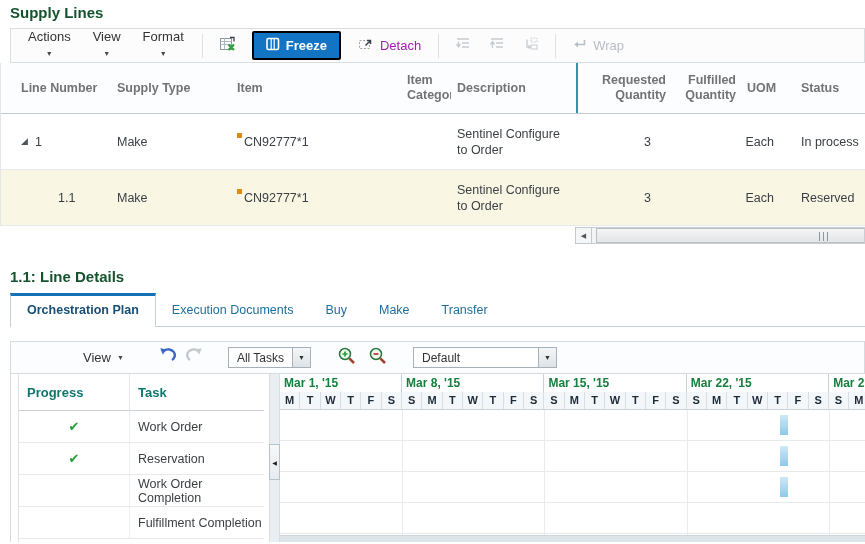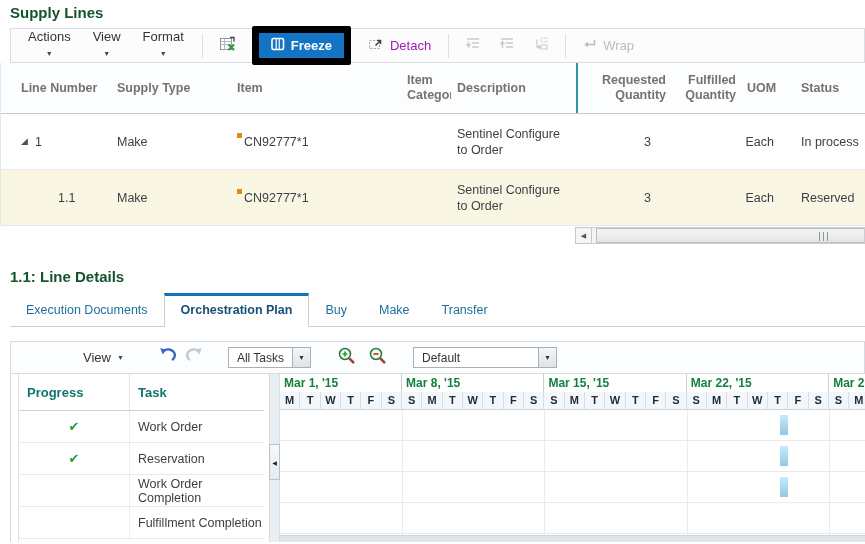--- a/index.html
+++ b/index.html
@@ -9,21 +9,21 @@
   h1.ttl{margin:4px 0 7px 10px;}
   h2.ttl{margin:24px 0 8px 10px;}
 
   
   .sl-toolbar{margin-left:10px;height:33px;border:1px solid #d9dee3;background:#fcfcfd;
               display:flex;align-items:center;padding:0 6px;}
   .menu-btn{display:flex;align-items:center;gap:6px;padding:0 11px;font-size:13px;color:#333;height:100%;flex-direction:column;}
   .caret{font-size:7px;color:#45494e;}
   .tb-sep{width:1px;height:24px;background:#dce1e5;margin:0 7px;}
   .icon-btn{display:flex;align-items:center;padding:0 9px;height:100%;}
-  .freeze-btn{display:flex;align-items:center;gap:6px;background:#1474c4;border:7px solid #000000;
+  .freeze-btn{display:flex;align-items:center;gap:6px;background:#1474c4;border:2px solid #000000;
               border-radius:2px;color:#fff;font-size:13px;font-weight:bold;padding:4px 12px;margin:0 7px;}
   .detach-btn{display:flex;align-items:center;gap:6px;font-size:13px;color:#a21caf;padding:4px 10px;}
   .wrap-btn{display:flex;align-items:center;gap:6px;font-size:13px;color:#b7bdc4;padding:0 10px;}
 
   
   .sl-table{border-left:1px solid #e3e7ea;}
   .gridrow{display:grid;grid-template-columns:110px 120px 170px 50px 125px 95px 70px 45px 80px;}
   .sl-hrow{background:#fcfdfe;border-bottom:1px solid #c3c9cf;height:50px;
            font-weight:bold;font-size:12.5px;color:#737373;}
   .hc{display:flex;align-items:center;padding:0 6px;line-height:15px;overflow:hidden;}
@@ -240,22 +240,22 @@
   <div class="sb-track">
     <div class="sb-thumb">
         <span class="sb-grip"></span>
       </div>
   </div>
 </div>
 
 <h2 class="ttl">1.1: Line Details</h2>
 
 <div class="tabbar">
+  <div class="tab active">Orchestration Plan</div>
   <div class="tab">Execution Documents</div>
-  <div class="tab active">Orchestration Plan</div>
   <div class="tab">Buy</div>
   <div class="tab">Make</div>
   <div class="tab">Transfer</div>
 </div>
 
 <div class="g-toolbar">
   <div class="g-menu">
     <span>View</span>
     <span class="caret">▼</span>
   </div>

